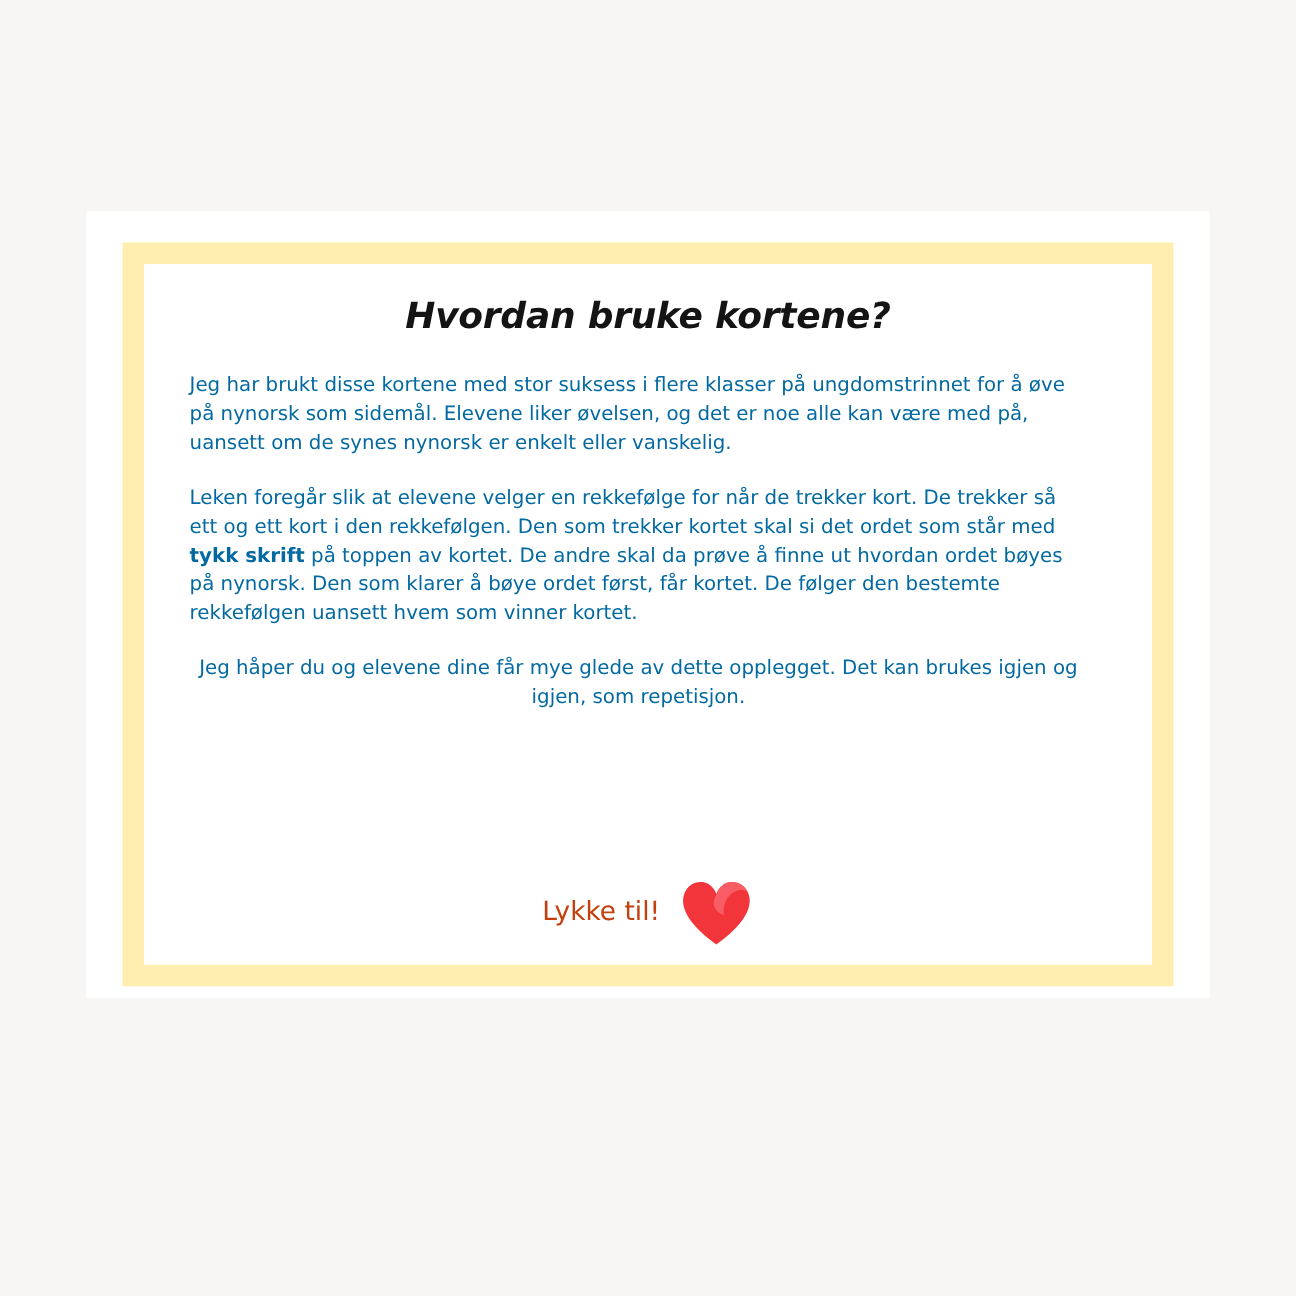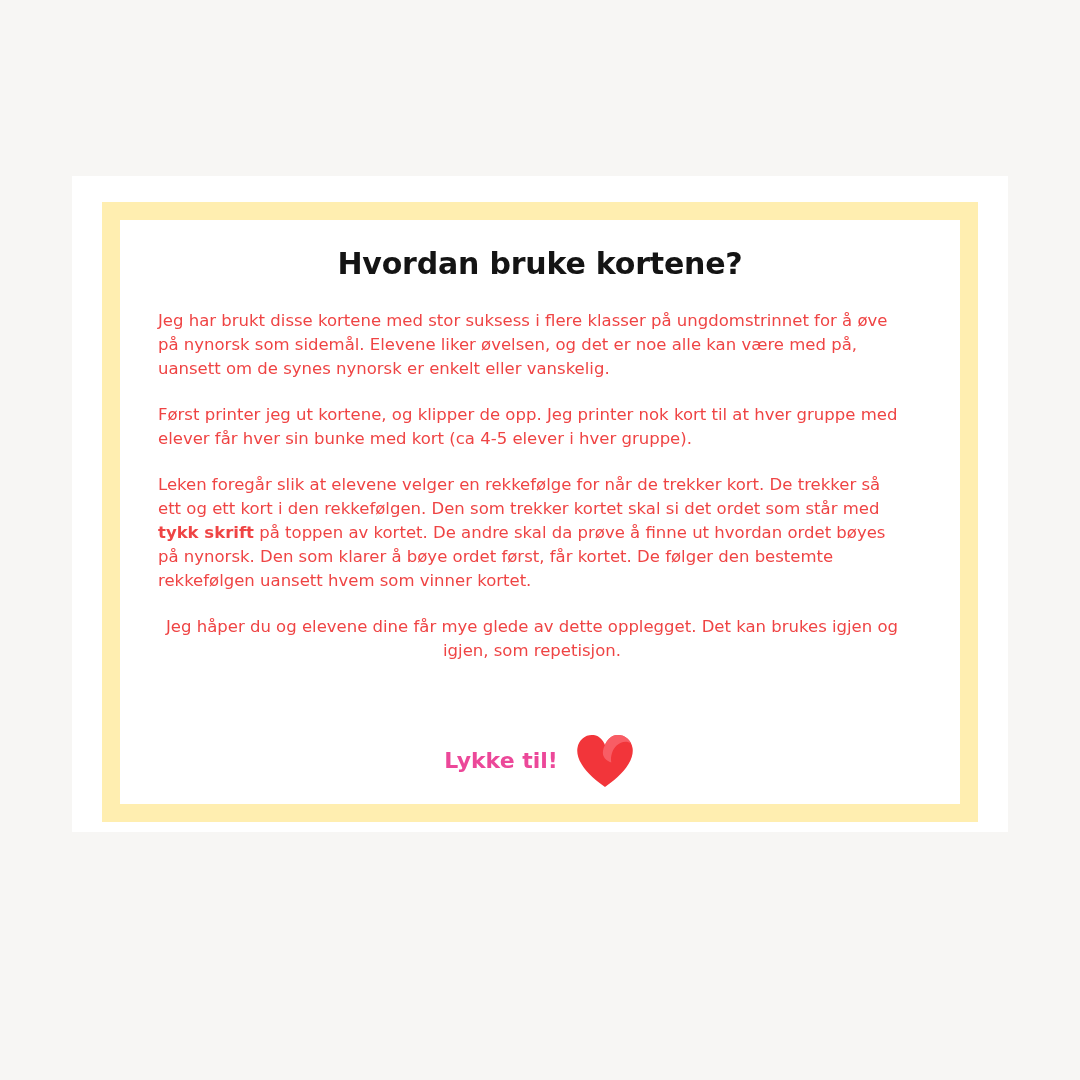--- a/index.html
+++ b/index.html
@@ -51,31 +51,32 @@
 
   .doc-title {
     margin: 0;
     padding: 0 0 6px 0;
     text-align: center;
     font-size: 30px;
     font-weight: 700;
     letter-spacing: -0.2px;
     color: #141414;
     font-family: "DejaVu Sans", "Liberation Sans", sans-serif;
+    font-style: italic;
   }
 
   .body-copy {
     margin-top: 22px;
   }
 
   .para {
     margin: 0 16px 22px 0;
     font-size: 16.5px;
     line-height: 24px;
-    color: #ef4444;
+    color: #0369a1;
     text-align: left;
     font-family: "DejaVu Sans", "Liberation Sans", sans-serif;
   }
   .para:last-of-type {
     margin-bottom: 0;
     text-align: center;
   }
   .para b {
     font-weight: 700;
   }
@@ -86,22 +87,22 @@
     left: 0;
     right: 0;
     bottom: 14px;
     display: flex;
     align-items: center;
     justify-content: center;
     gap: 16px;
   }
   .signoff-text {
     font-size: 22px;
-    font-weight: 700;
-    color: #ec4899;
+    font-weight: 400;
+    color: #c2410c;
     line-height: 1;
     font-family: "DejaVu Sans", "Liberation Sans", sans-serif;
   }
   .heart-icon {
     width: 62px;
     height: 58px;
     display: block;
     flex: none;
   }
 </style>
@@ -110,21 +111,20 @@
 
 <div class="card-outer" style="background: rgb(255, 255, 255);">
   <div class="card-frame" style="background: rgb(255, 238, 176);">
     <div class="sheet" style="background: rgb(255, 255, 255);">
 
       <h1 class="doc-title">Hvordan bruke kortene?</h1>
 
       <div class="body-copy">
 
       <p class="para"><span>Jeg har brukt disse kortene med stor suksess i flere klasser på ungdomstrinnet for å øve på nynorsk som sidemål. Elevene liker øvelsen, og det er noe alle kan være med på, uansett om de synes nynorsk er enkelt eller vanskelig.</span></p>
-          <p class="para"><span>Først printer jeg ut kortene, og klipper de opp. Jeg printer nok kort til at hver gruppe med elever får hver sin bunke med kort (ca 4-5 elever i hver gruppe).</span></p>
           <p class="para"><span>Leken foregår slik at elevene velger en rekkefølge for når de trekker kort. De trekker så ett og ett kort i den rekkefølgen. Den som trekker kortet skal si det ordet som står med </span><b>tykk skrift</b><span> på toppen av kortet. De andre skal da prøve å finne ut hvordan ordet bøyes på nynorsk. Den som klarer å bøye ordet først, får kortet. De følger den bestemte rekkefølgen uansett hvem som vinner kortet.</span></p>
           <p class="para"><span>Jeg håper du og elevene dine får mye glede av dette opplegget. Det kan brukes igjen og igjen, som repetisjon.</span></p>
         </div>
 
       <div class="signoff">
         <span class="signoff-text">Lykke til!</span>
         <svg class="heart-icon" viewBox="0 0 64 60" xmlns="http://www.w3.org/2000/svg" aria-hidden="true">
           <path d="M32 57 C8 40 2 26 3.5 16.5 C5 7 13 2 20.5 3.2 C26.5 4.2 30.3 9 32 13.4 C33.7 9 37.5 4.2 43.5 3.2 C51 2 59 7 60.5 16.5 C62 26 56 40 32 57 Z" fill="#f2353a"></path>
           <path d="M32 13.4 C33.7 9 37.5 4.2 43.5 3.2 C49.5 2.2 56 5.4 59 11.6 C54.5 8.8 48.5 9.6 44 14 C39.5 18.4 37.5 25 38.5 31.6 C33 30 29.5 25.5 29.8 21 C30 17.6 31 15.2 32 13.4 Z" fill="#f9646d" opacity="0.85"></path>
         </svg>

